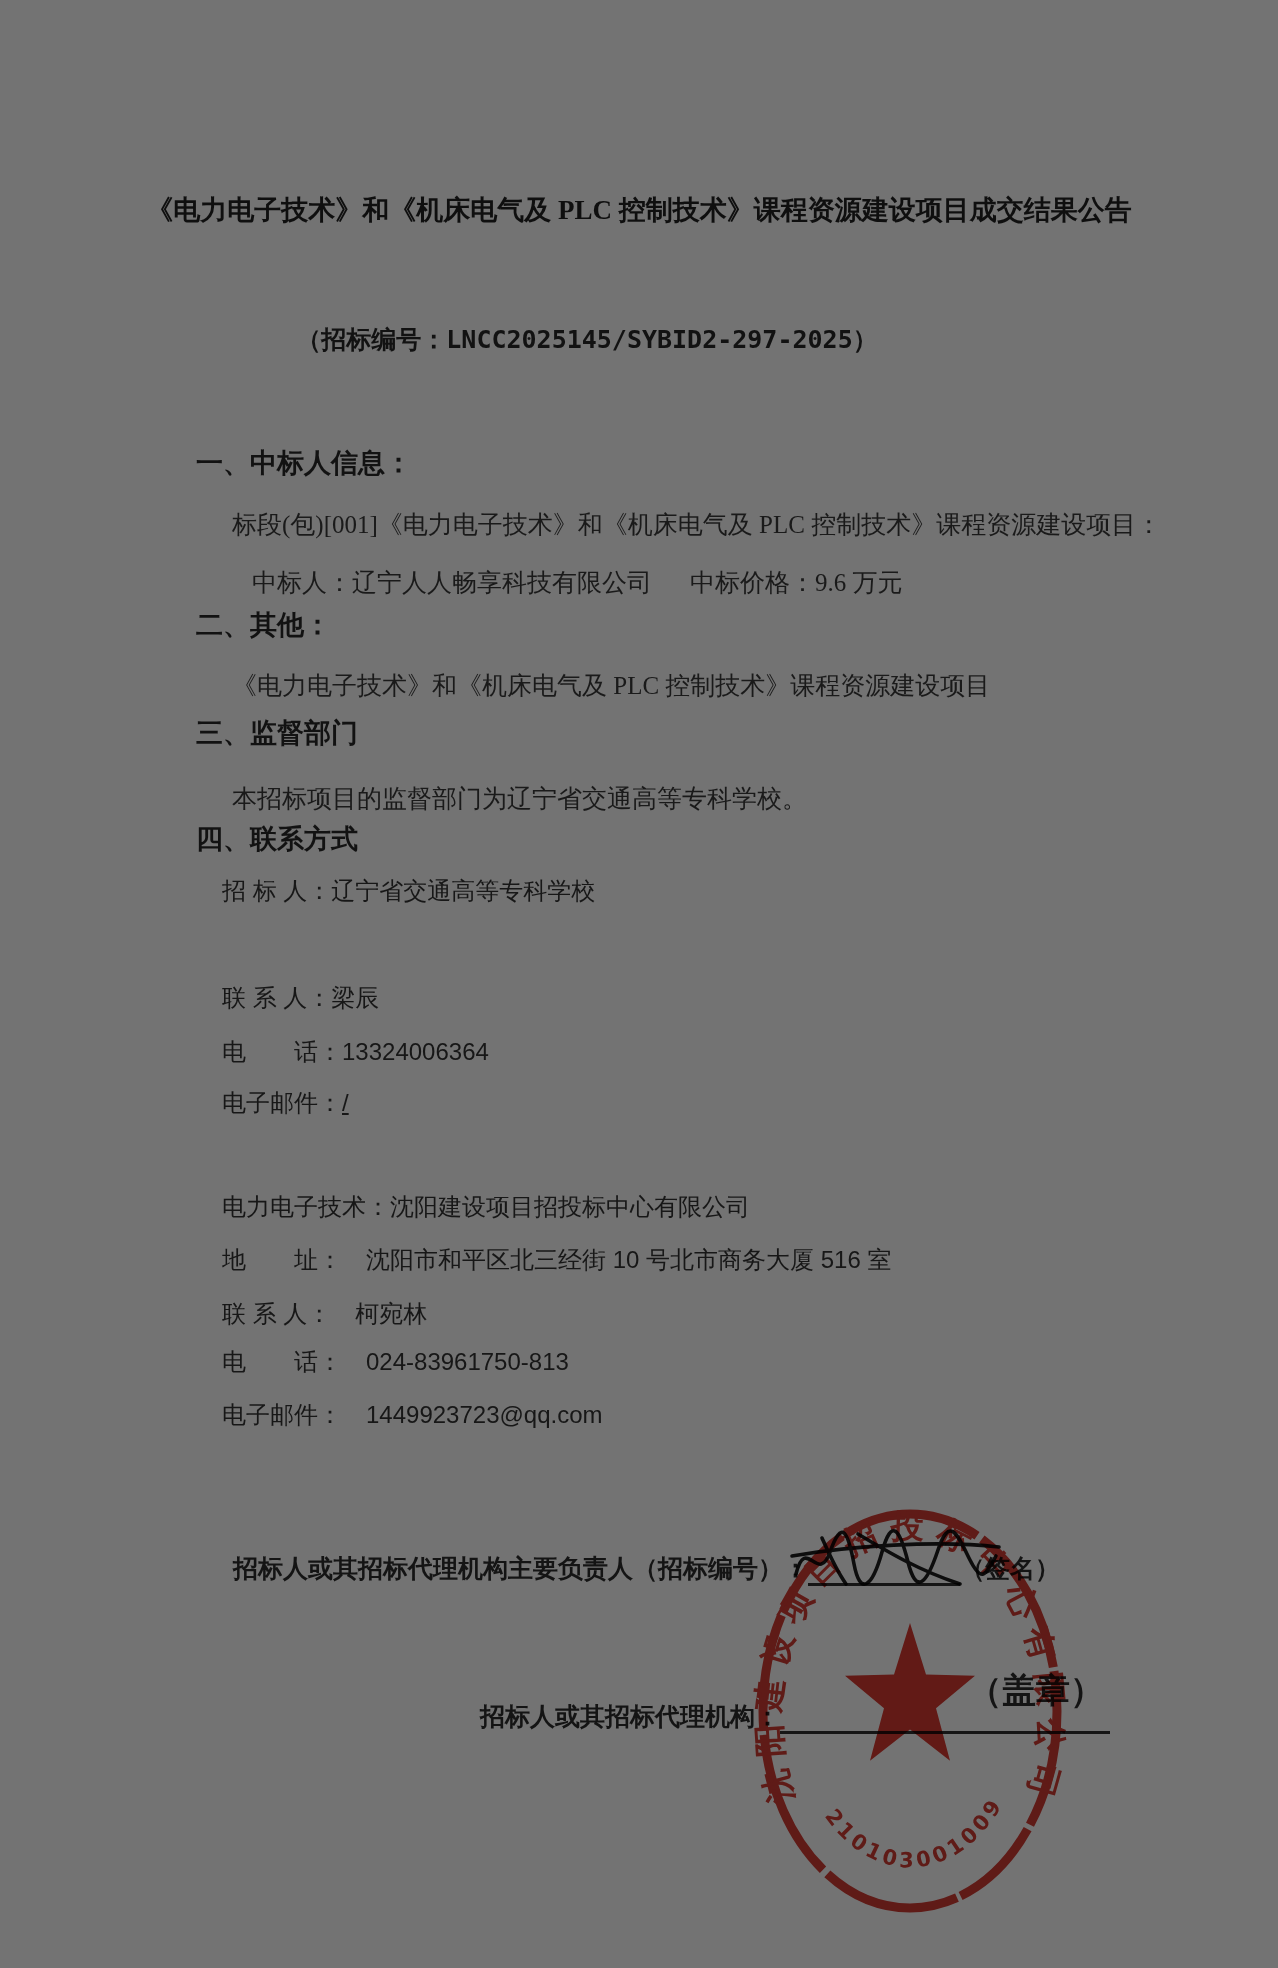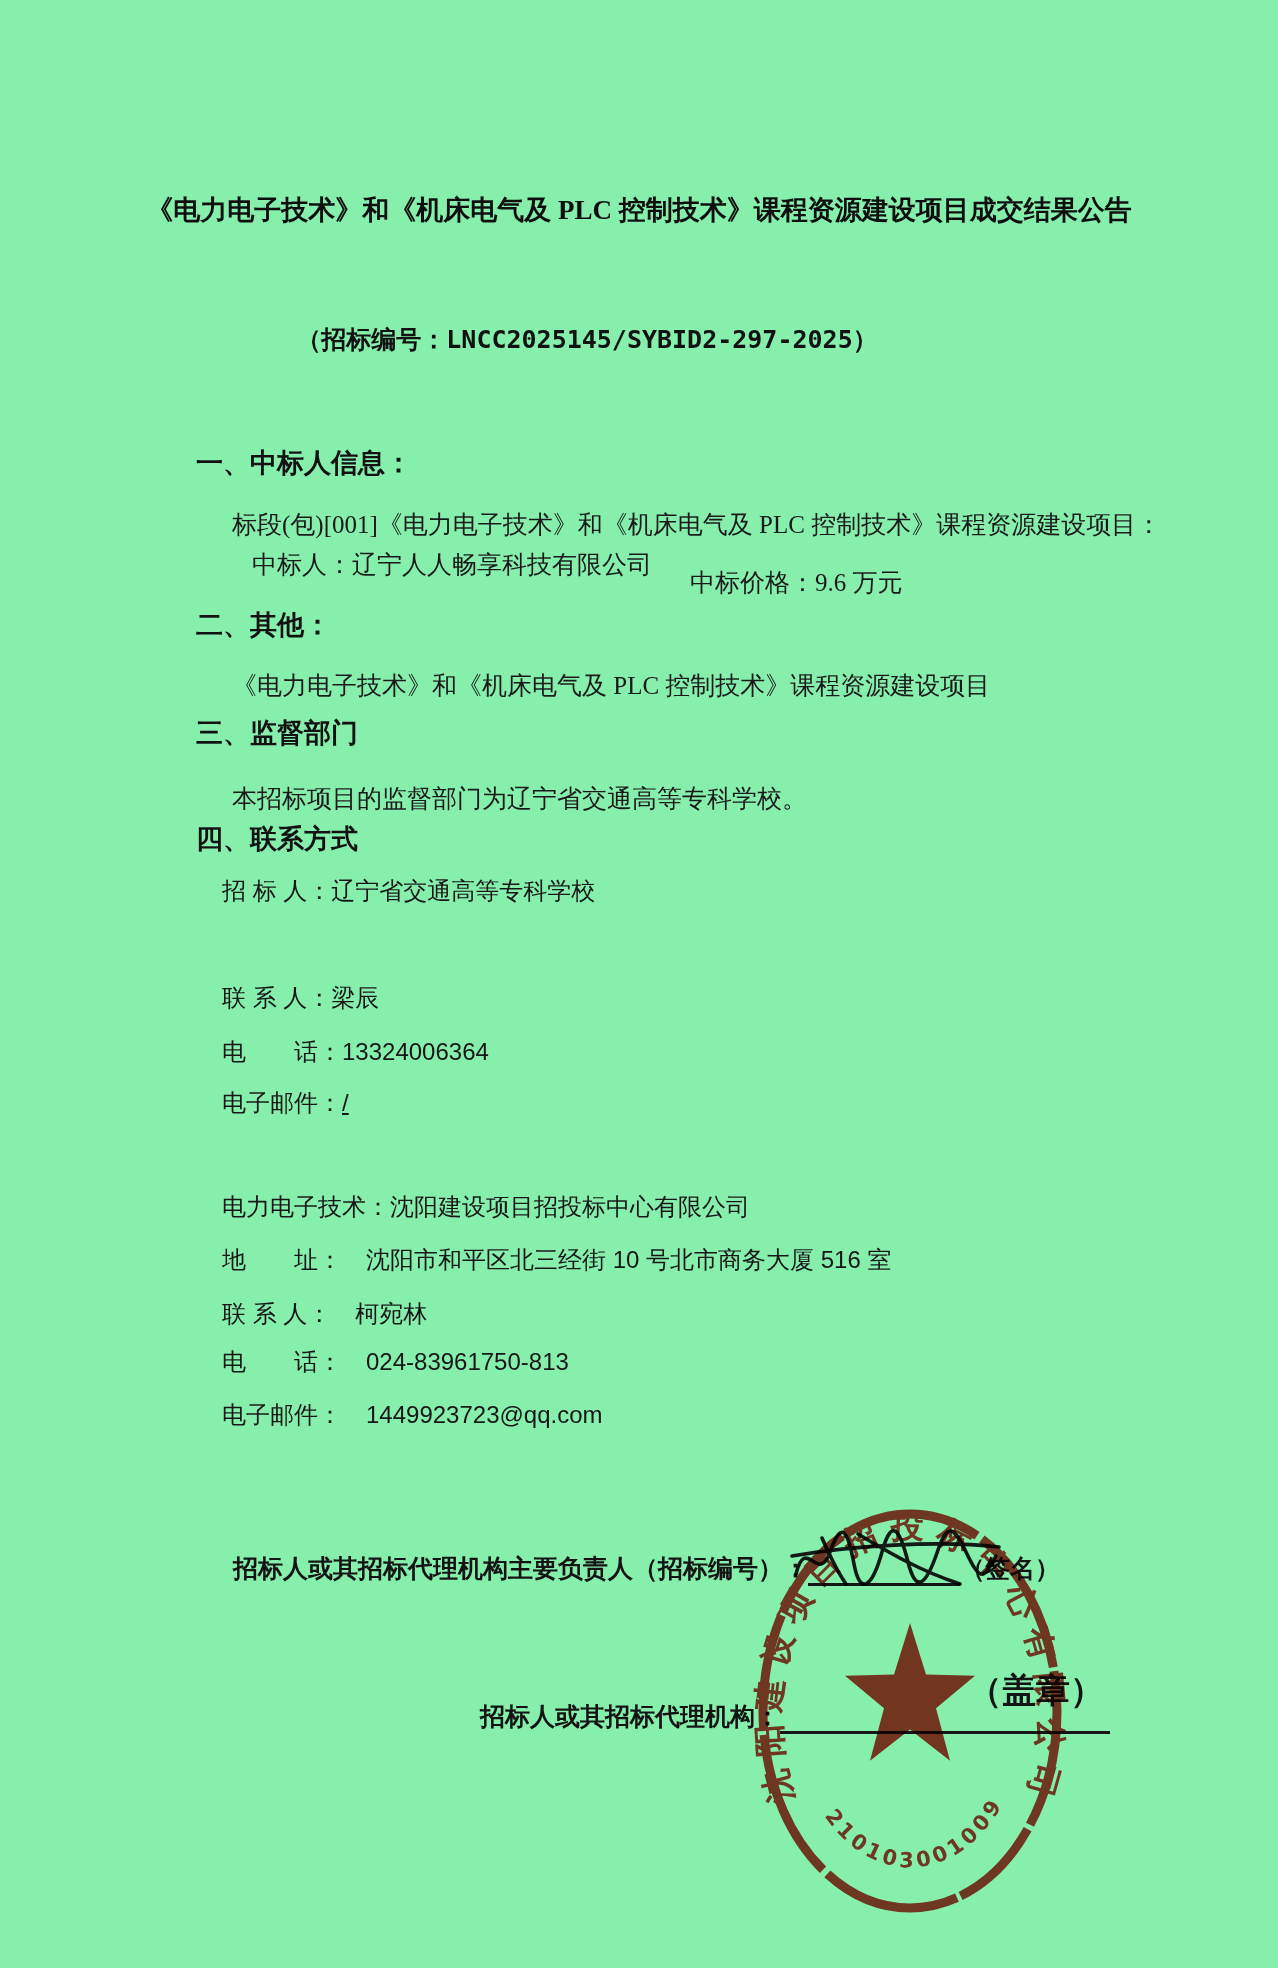--- a/index.html
+++ b/index.html
@@ -1,18 +1,18 @@
 <!DOCTYPE html>
 <html><head>
 <meta charset="utf-8">
 <style>
   html,body{margin:0;padding:0;background:#e9e9e7;}
   .page{
     position:relative;width:1278px;height:1968px;margin:0 auto;
-    background:#86efac;overflow:hidden;color:#1b1b1b;
+    background:#737373;overflow:hidden;color:#1b1b1b;
     font-family:"Liberation Serif","DejaVu Serif",serif;
   }
   .abs{position:absolute;white-space:nowrap;}
   .title{
     position:absolute;top:168px;left:139px;width:1000px;text-align:center;
     font-weight:700;font-size:27px;line-height:84px;color:#0f0f0f;
     font-family:"Liberation Serif","DejaVu Serif",serif;white-space:normal;
   }
   .subtitle{
     position:absolute;top:322px;left:0;width:1174px;text-align:center;
@@ -38,21 +38,21 @@
 </head>
 <body>
 
 <div class="page">
 
   <div class="title">《电力电子技术》和《机床电气及 PLC 控制技术》课程资源建设项目成交结果公告</div>
   <div class="subtitle">（招标编号：LNCC2025145/SYBID2-297-2025）</div>
 
   <div class="abs hding" style="left:196px;top:446px;">一、中标人信息：</div>
   <div class="abs btxt" style="left:232px;top:500px;">标段(包)[001]《电力电子技术》和《机床电气及 PLC 控制技术》课程资源建设项目：</div>
-  <div class="abs btxt" style="left:252px;top:540px;">中标人：辽宁人人畅享科技有限公司</div>
+  <div class="abs btxt" style="left:252px;top:558px;">中标人：辽宁人人畅享科技有限公司</div>
   <div class="abs btxt" style="left:690px;top:558px;">中标价格：9.6 万元</div>
 
   <div class="abs hding" style="left:196px;top:608px;">二、其他：</div>
   <div class="abs btxt" style="left:232px;top:661px;">《电力电子技术》和《机床电气及 PLC 控制技术》课程资源建设项目</div>
 
   <div class="abs hding" style="left:196px;top:716px;">三、监督部门</div>
   <div class="abs btxt" style="left:232px;top:774px;">本招标项目的监督部门为辽宁省交通高等专科学校。</div>
 
   <div class="abs hding" style="left:196px;top:822px;">四、联系方式</div>
 

